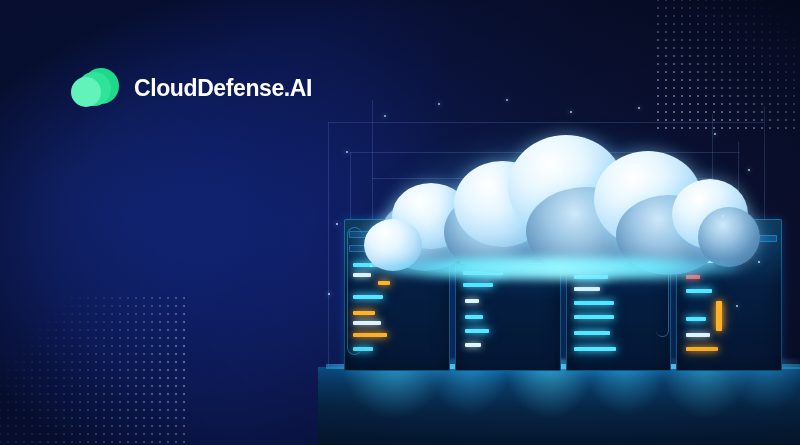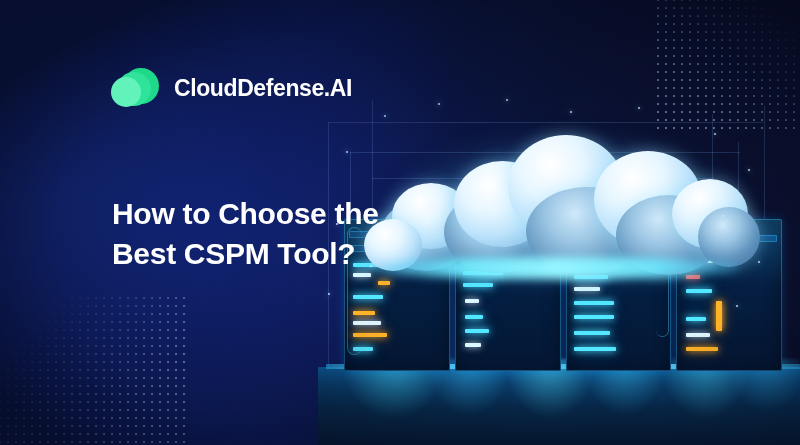--- a/index.html
+++ b/index.html
@@ -268,21 +268,20 @@
   }
 
   
   .content {
     position: absolute;
     left: 0;
     top: 0;
     width: 420px;
     height: 100%;
     z-index: 6;
-    margin-left: 40px;
   }
 
   .logo {
     position: absolute;
     left: 68px;
     top: 66px;
     display: flex;
     align-items: center;
     gap: 14px;
   }
@@ -443,17 +442,16 @@
       <span class="logo-mark">
         <svg viewBox="0 0 52 44" width="52" height="44" aria-hidden="true">
           <circle cx="33" cy="20" r="18" fill="#1fd98a"></circle>
           <circle cx="26" cy="23" r="17" fill="#2fe39b"></circle>
           <circle cx="18" cy="26" r="15" fill="#62f3bb"></circle>
         </svg>
       </span>
       <span class="logo-text">CloudDefense.AI</span>
     </div>
 
-    <h1 class="headline">How to Choose the Best CSPM Tool?</h1>
 
   </div>
 
 </div>
 
 </body></html>

